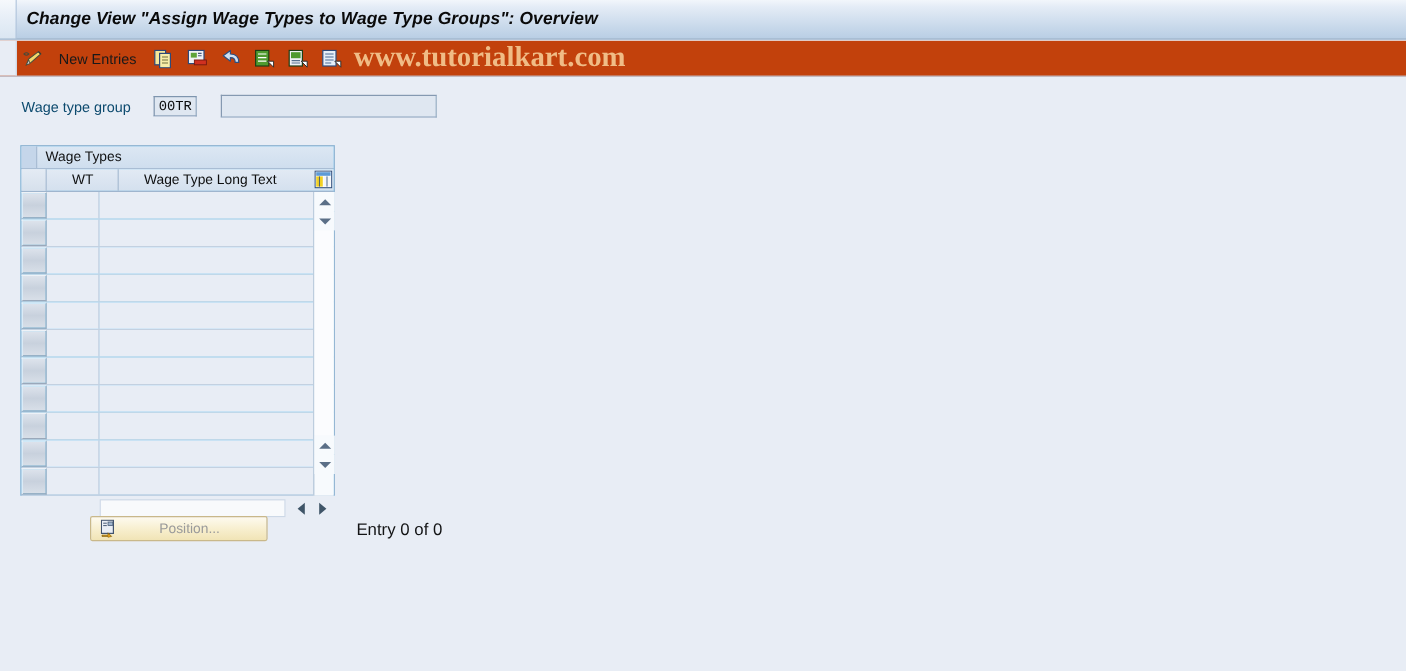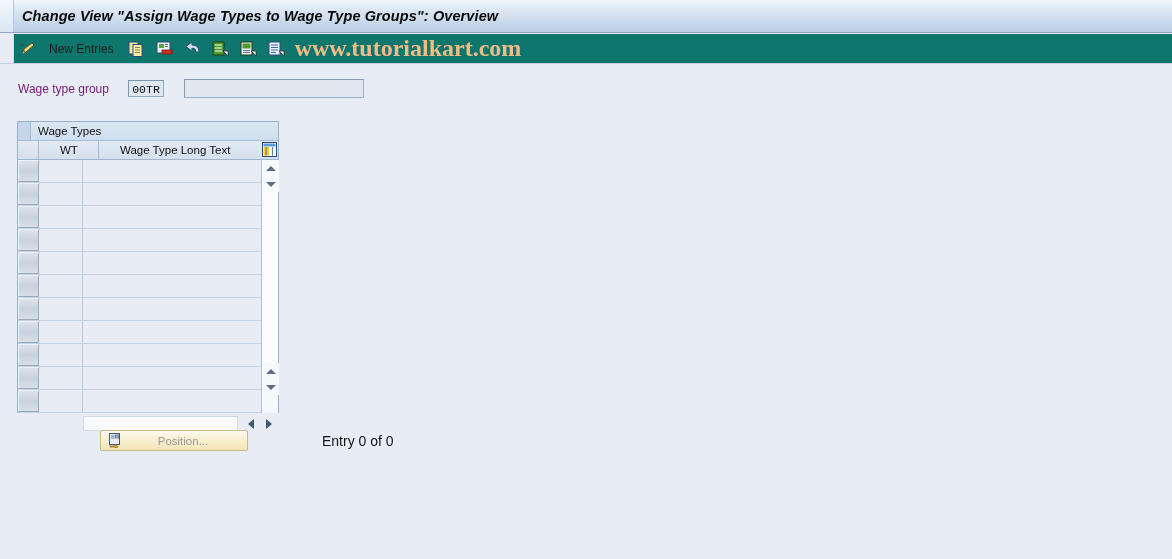--- a/index.html
+++ b/index.html
@@ -34,21 +34,21 @@
     padding-left: 8px;
     letter-spacing: 0.1px;
     white-space: nowrap;
   }
 
   
   .toolbar {
     position: absolute;
     left: 0; top: 34px;
     width: 1172px; height: 30px;
-    background: #0f766e;
+    background: #c2410c;
     display: flex;
     align-items: center;
     border-bottom: 1px solid #c2d0e2;
   }
   .toolbar .edge-strip {
     width: 14px; height: 100%;
     background: #e8edf5;
     border-right: 1px solid #cfdcec;
   }
   .tb-item {
@@ -79,21 +79,21 @@
 
   
   .fieldrow {
     position: absolute;
     left: 18px; top: 79px;
     display: flex;
     align-items: center;
   }
   .field-label {
     font-size: 12px;
-    color: #701a75;
+    color: #0c4a6e;
     width: 110px;
     white-space: nowrap;
   }
   .field-key {
     width: 36px; height: 17px;
     background: #dfe7f1;
     border: 1px solid #94a9c0;
     border-top-color: #7e95ae;
     border-left-color: #7e95ae;
     font-family: "Liberation Mono", monospace;
@@ -231,21 +231,20 @@
     width: 18px; height: 17px;
     display: flex; align-items: center; justify-content: center;
   }
 
   
   .footer {
     position: absolute;
     left: 75px; top: 430px;
     display: flex;
     align-items: center;
-    margin-left: 25px;
   }
   .pos-button {
     width: 148px; height: 21px;
     background: linear-gradient(to bottom, #fdfaef 0%, #f7eecd 55%, #f1e4b6 100%);
     border: 1px solid #c9b88a;
     border-radius: 2px;
     display: flex;
     align-items: center;
     padding-left: 4px;
   }

